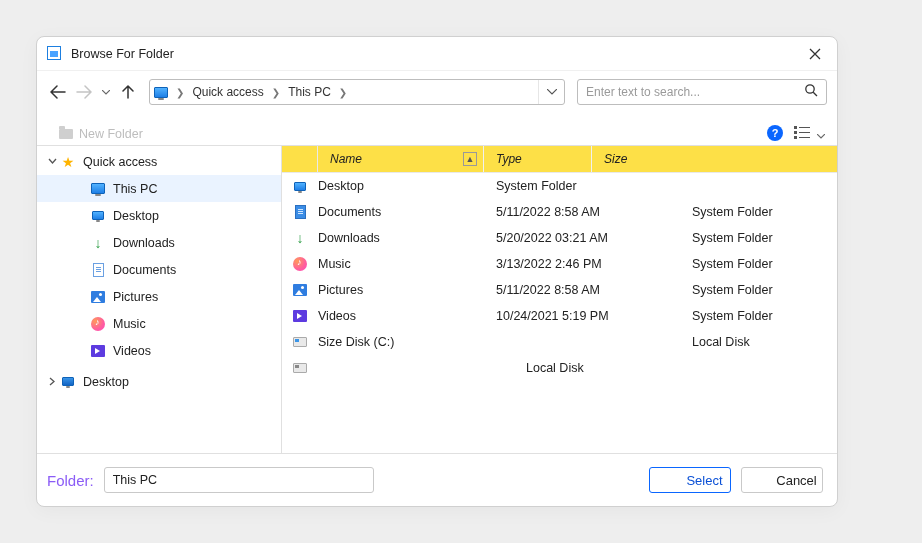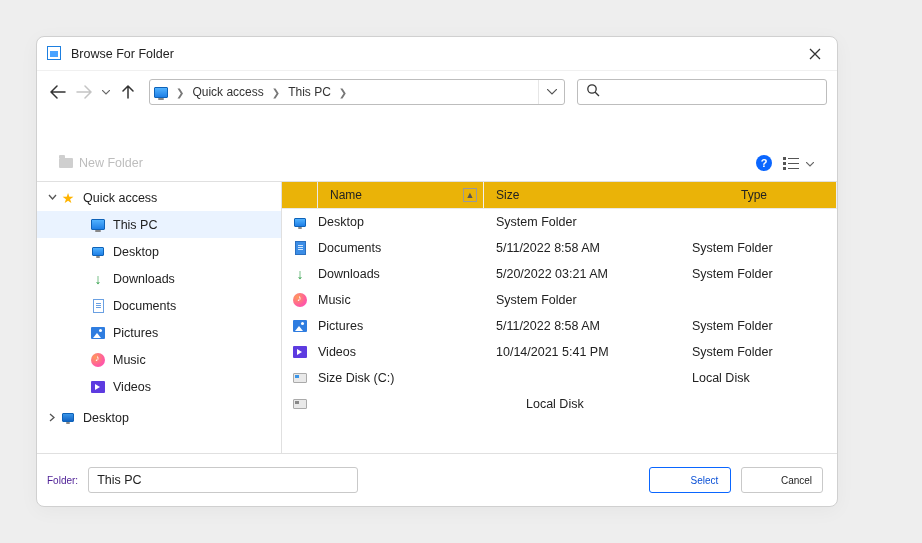--- a/index.html
+++ b/index.html
@@ -24,58 +24,58 @@
   .crumbbar .crumb-icon { width: 22px; display:flex; align-items:center; justify-content:center; }
   .crumbbar .crumb { font-size: 12px; color: #333; padding: 0 4px; cursor: pointer; white-space: nowrap; }
   .crumbbar .chev { color: #777; font-size: 10px; padding: 0 4px; }
   .crumbbar .spacer { flex: 1; }
   .crumbbar .dropdown { width: 26px; display:flex; align-items:center; justify-content:center; border-left: 1px solid #e6e6e6; height: 100%; cursor: pointer; }
 
   .searchbar { width: 250px; height: 26px; border: 1px solid #bdbdbd; border-radius: 3px; display: flex; align-items: center; padding: 0 8px; }
   .searchbar input { flex: 1; border: none; outline: none; font-size: 12px; color: #333; background: transparent; }
   .searchbar input::placeholder { color: #9a9a9a; }
 
-  .toolrow { display: flex; align-items: center; height: 32px; padding: 0 17px 4px 22px; margin-top: 36px; }
+  .toolrow { display: flex; align-items: flex-end; height: 32px; padding: 0 6px 4px 22px; }
   .newfolder { display: flex; align-items: center; gap: 6px; color: #bdbdbd; font-size: 12.5px; cursor: default; }
   .toolrow .spacer { flex: 1; }
   .help-icon { width: 16px; height: 16px; border-radius: 50%; background: #0a66ff; color: #fff; font-size: 11px; font-weight: bold; display:flex; align-items:center; justify-content:center; margin-right: 10px; cursor: pointer; }
   .view-icon { width: 18px; height: 18px; display:flex; align-items:center; justify-content:center; color:#555; margin-right:6px; cursor:pointer; }
   .view-drop { width: 14px; font-size: 10px; color:#666; cursor:pointer; }
 
   .body { flex: 1; display: flex; border-top: 1px solid #e0e0e0; border-bottom: 1px solid #e0e0e0; min-height: 0; }
   .tree { width: 245px; border-right: 1px solid #e0e0e0; overflow: hidden; padding-top: 2px; }
   .tree-row { display: flex; align-items: center; height: 27px; font-size: 12.5px; color: #222; cursor: pointer; padding-left: 8px; }
   .tree-row.selected { background: #eaf3ff; }
   .tree-row.header { font-weight: 400; }
   .tree-exp { width: 14px; display:flex; justify-content:center; color:#555; font-size:10px; }
   .tree-row .ticon { width: 18px; display:flex; align-items:center; justify-content:center; margin-right:6px; }
 
   .list { flex: 1; display: flex; flex-direction: column; }
-  .list-header { height: 27px; display: flex; align-items: center; font-size: 12px; color: #222; border-bottom: 1px solid #e9e9e9; background: #eab308; }
+  .list-header { height: 27px; display: flex; align-items: center; font-size: 12px; color: #222; border-bottom: 1px solid #e9e9e9; background: #fde047; font-style: italic; }
   .col { padding-left: 12px; display:flex; align-items:center; height:100%; border-right: 1px solid #f0f0f0; }
   .col.handle { width: 36px; border-right: 1px solid #e9e9e9; padding:0; }
   .col.name { width: 166px; justify-content: space-between; padding-right:6px; }
   .col.date { width: 196px; }
   .col.type { width: 108px; }
   .col.size { flex: 1; border-right: none; }
   .sort-glyph { width:14px; height:14px; border:1px solid #999; display:flex; align-items:center; justify-content:center; font-size:9px; color:#555; }
 
   .list-rows { flex:1; overflow:hidden; }
   .list-row { height: 26px; display: flex; align-items: center; font-size: 12.5px; color:#222; cursor: pointer; }
   .list-row .ic { width: 36px; display:flex; align-items:center; justify-content:center; }
   .list-row .nm { width: 166px; padding-left: 0px; }
   .list-row .dt { width: 196px; padding-left: 12px; }
   .list-row .tp { width: 108px; padding-left: 12px; }
   .list-row .sz { flex:1; padding-left:12px; }
 
   .footer { height: 52px; display: flex; align-items: center; padding: 0 14px 0 10px; gap: 10px; }
-  .footer .lbl { font-size: 10px; color:#4c1d95; }
+  .footer .lbl { font-size: 15px; color:#8b5cf6; }
   .footer .path-input { width: 270px; height: 26px; border: 1px solid #c9c9c9; border-radius:3px; padding: 0 8px; font-size:12.5px; color:#222; outline:none; }
   .footer .spacer { flex: 1; }
-  .btn { min-width: 82px; height: 26px; border-radius: 3px; font-size: 10px; display:flex; align-items:center; justify-content:center; cursor:pointer;padding-left:29px; }
+  .btn { min-width: 82px; height: 26px; border-radius: 3px; font-size: 13px; display:flex; align-items:center; justify-content:center; cursor:pointer;padding-left:29px; }
   .btn.primary { border: 1px solid #0a66ff; color: #0a50d6; background:#fff; }
   .btn.secondary { border: 1px solid #c9c9c9; color:#222; background:#fff; }
 
   
   .i-monitor { width:14px; height:11px; background:linear-gradient(#51b2ff,#1f7fe6); border:1px solid #0e62b8; border-radius:1px; position:relative; }
   .i-monitor::after { content:""; position:absolute; left:3px; right:3px; bottom:-3px; height:2px; background:#888; border-radius:1px; }
   .i-monitor.sm { width:12px; height:9px; }
   .i-monitor.dark { background:linear-gradient(#3a95e8,#1264c4); }
   .i-star { color:#ffb400; font-size:14px; }
   .i-folder-gray { width:14px; height:10px; background:#cfcfcf; border-radius:1px; position:relative; }
@@ -148,20 +148,21 @@
       <span class="chev">❯</span>
       <span class="spacer"></span>
       <span class="dropdown">
         <svg width="10" height="6" viewBox="0 0 10 6">
             <path d="M0 0 L5 5 L10 0" stroke="#555" stroke-width="1.2" fill="none"></path>
           </svg>
       </span>
     </div>
 
     <div class="searchbar">
+      <input placeholder="Enter text to search..." style="">
       <span>
         <svg width="14" height="14" viewBox="0 0 14 14">
             <circle cx="6" cy="6" r="4.2" stroke="#333" stroke-width="1.3" fill="none"></circle>
             <path d="M9.2 9.2 L13 13" stroke="#333" stroke-width="1.3"></path>
           </svg>
       </span>
     </div>
   </div>
 
   <div class="toolrow">
@@ -257,26 +258,26 @@
       </div>
     </div>
 
     <div class="list">
       <div class="list-header">
         <div class="col handle"></div>
         <div class="col name">
           <span>Name</span>
           <span class="sort-glyph">▲</span>
         </div>
+        <div class="col type">
+            <span>Type</span>
+          </div>
         <div class="col size">
             <span>Size</span>
           </div>
-        <div class="col type">
-            <span>Type</span>
-          </div>
       </div>
       <div class="list-rows" id="list-rows">
           <div class="list-row">
             <span class="ic">
               <span class="i-monitor sm"></span>
             </span>
             <span class="nm">Desktop</span>
             <span class="tp">System Folder</span>
             <span class="sz"></span>
           </div>
@@ -296,38 +297,39 @@
             <span class="nm">Downloads</span>
             <span class="dt">5/20/2022 03:21 AM</span>
             <span class="tp">System Folder</span>
             <span class="sz"></span>
           </div>
           <div class="list-row">
             <span class="ic">
               <span class="i-music"></span>
             </span>
             <span class="nm">Music</span>
+            <span class="dt">3/13/2022 2:46 PM</span>
             <span class="tp">System Folder</span>
             <span class="sz"></span>
           </div>
           <div class="list-row">
             <span class="ic">
               <span class="i-pic"></span>
             </span>
             <span class="nm">Pictures</span>
             <span class="dt">5/11/2022 8:58 AM</span>
             <span class="tp">System Folder</span>
             <span class="sz"></span>
           </div>
           <div class="list-row">
             <span class="ic">
               <span class="i-video"></span>
             </span>
             <span class="nm">Videos</span>
-            <span class="dt">10/14/2021 5:41 PM</span>
+            <span class="dt">10/24/2021 5:19 PM</span>
             <span class="tp">System Folder</span>
             <span class="sz"></span>
           </div>
           <div class="list-row">
             <span class="ic">
               <span class="i-disk"></span>
             </span>
             <span class="nm">Size Disk (C:)</span>
             <span class="dt"></span>
             <span class="tp">Local Disk</span>

